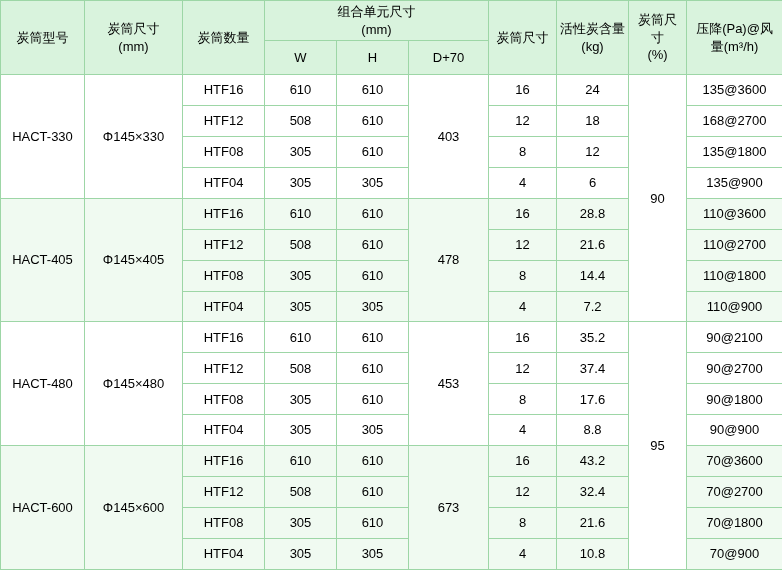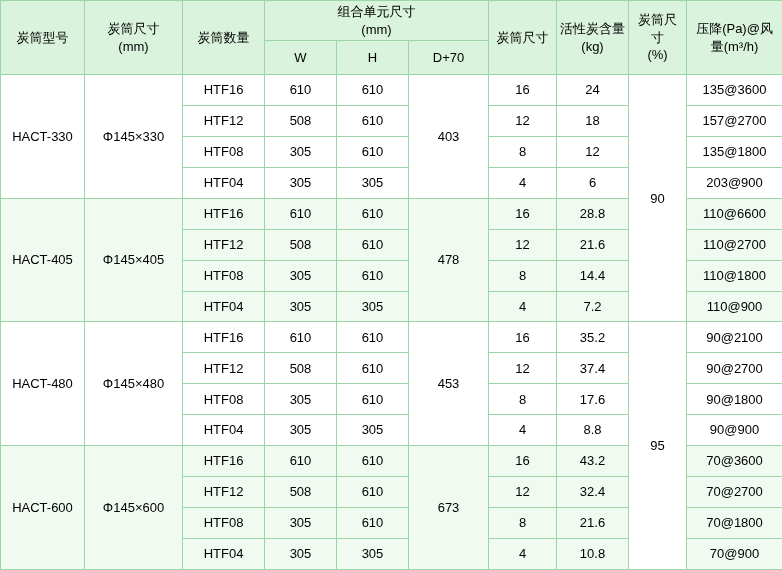--- a/index.html
+++ b/index.html
@@ -111,48 +111,48 @@
         <td>24</td>
         <td rowspan="8" class="eff-cell">90</td>
         <td>135@3600</td>
       </tr>
       <tr>
         <td>HTF12</td>
         <td>508</td>
         <td>610</td>
         <td>12</td>
         <td>18</td>
-        <td>157@2700</td>
+        <td>168@2700</td>
       </tr>
       <tr>
         <td>HTF08</td>
         <td>305</td>
         <td>610</td>
         <td>8</td>
         <td>12</td>
         <td>135@1800</td>
       </tr>
       <tr>
         <td>HTF04</td>
         <td>305</td>
         <td>305</td>
         <td>4</td>
         <td>6</td>
-        <td>203@900</td>
+        <td>135@900</td>
       </tr>
       <tr class="band-alt">
         <td rowspan="4" class="model-cell">HACT-405</td>
         <td rowspan="4" class="size-cell">Φ145×405</td>
         <td>HTF16</td>
         <td>610</td>
         <td>610</td>
         <td rowspan="4" class="dplus-cell">478</td>
         <td>16</td>
         <td>28.8</td>
-        <td>110@6600</td>
+        <td>110@3600</td>
       </tr>
       <tr class="band-alt">
         <td>HTF12</td>
         <td>508</td>
         <td>610</td>
         <td>12</td>
         <td>21.6</td>
         <td>110@2700</td>
       </tr>
       <tr class="band-alt">

